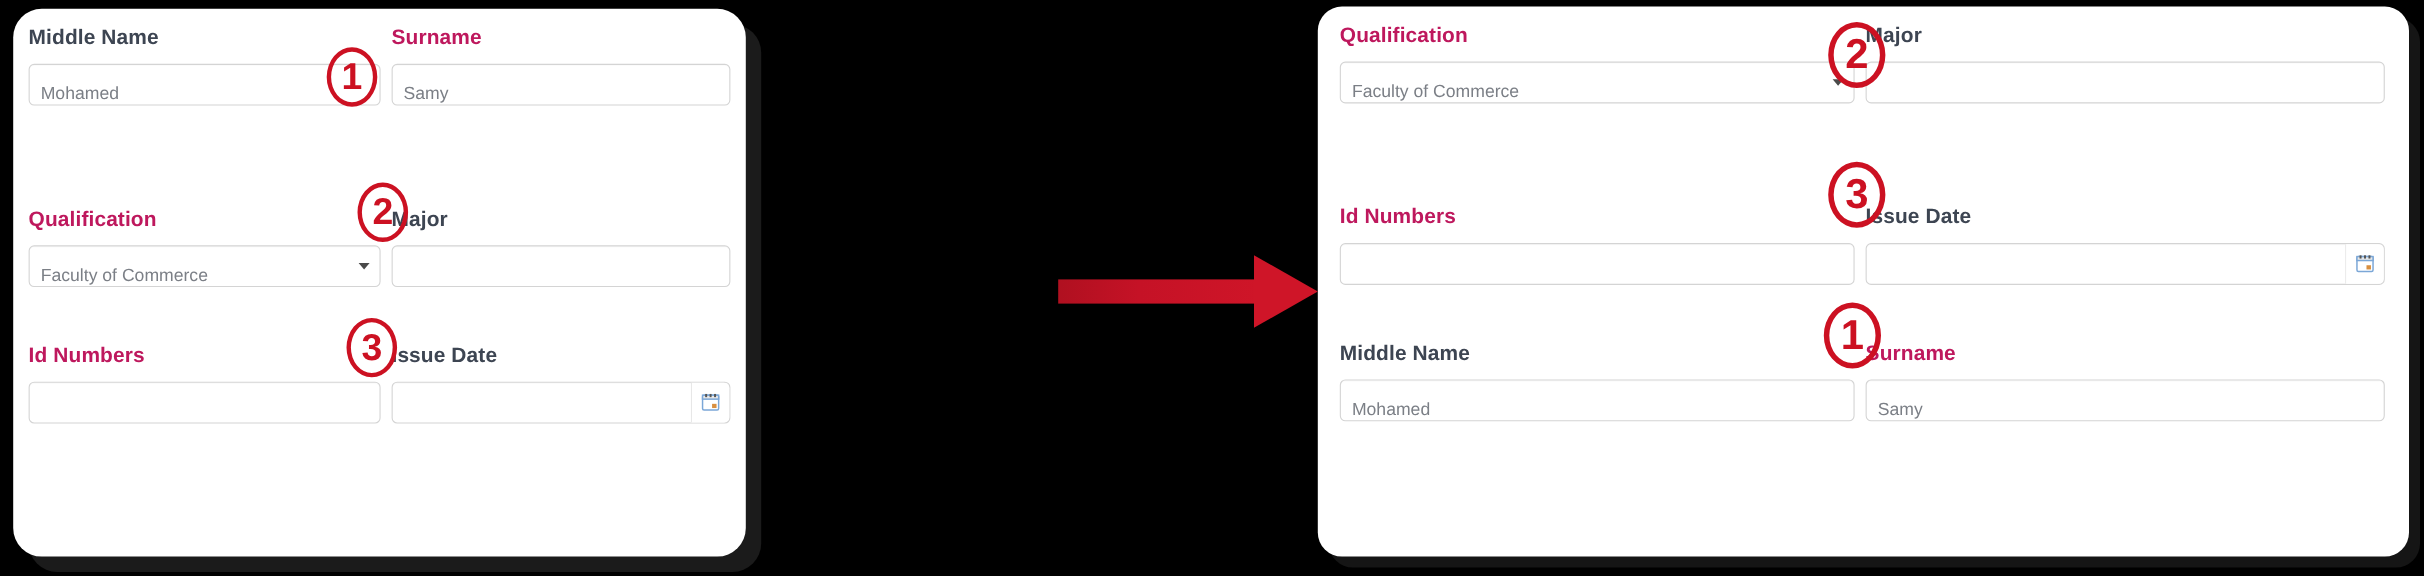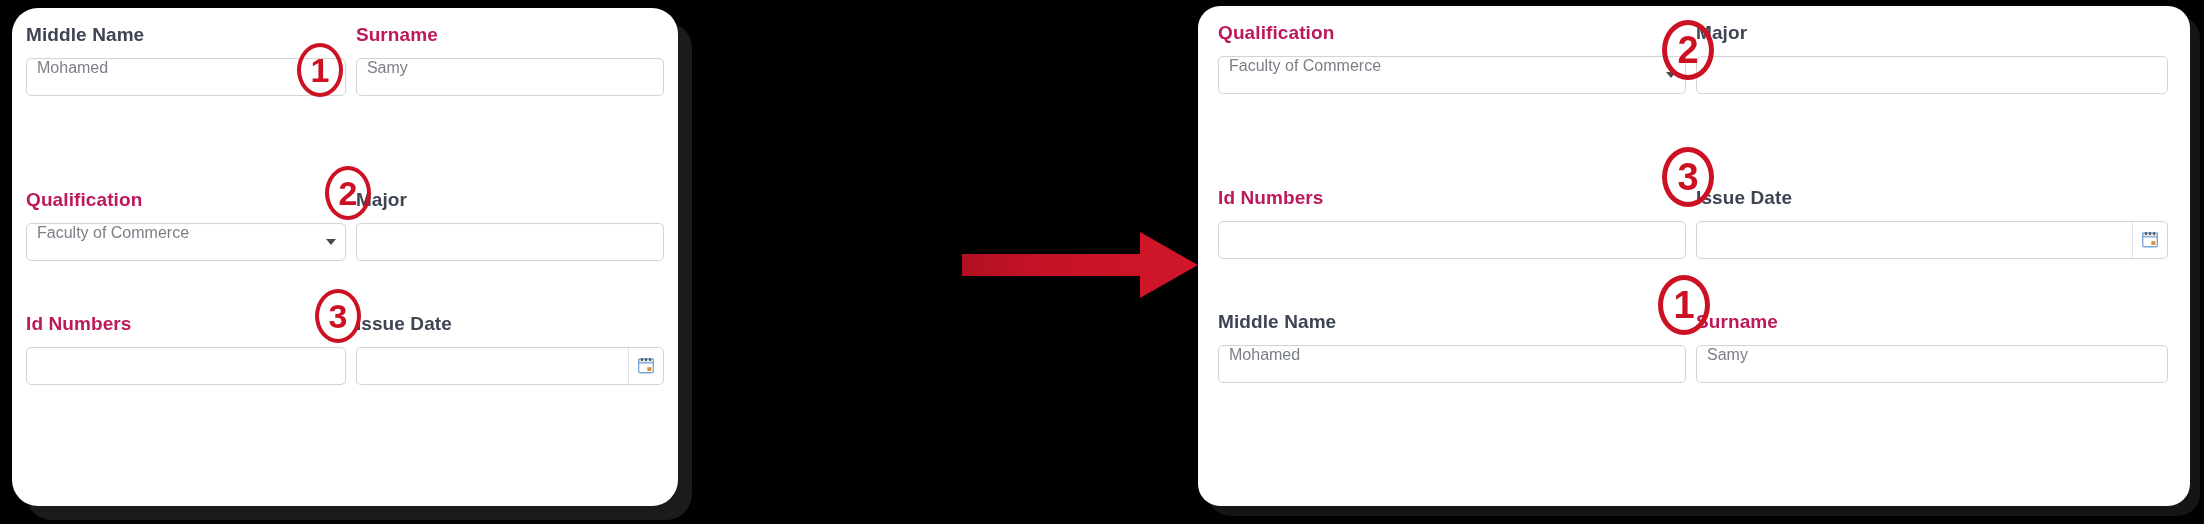--- a/index.html
+++ b/index.html
@@ -61,21 +61,21 @@
   .field-label.req{ color:#be185d; }
 
   .control{
     position:relative;
     height:38px;
     border:1px solid #d4d4d4;
     border-radius:5px;
     background:#ffffff;
     box-sizing:border-box;
     display:flex;
-    align-items:flex-start;
+    align-items:flex-end;
     box-shadow: inset 0 1px 1px rgba(0,0,0,.02);
   }
   .control .val{
     font-size:16px;
     color:#7b7f86;
     padding-left:10px;
     line-height:18px;
     white-space:nowrap;
     overflow:hidden;
   }

